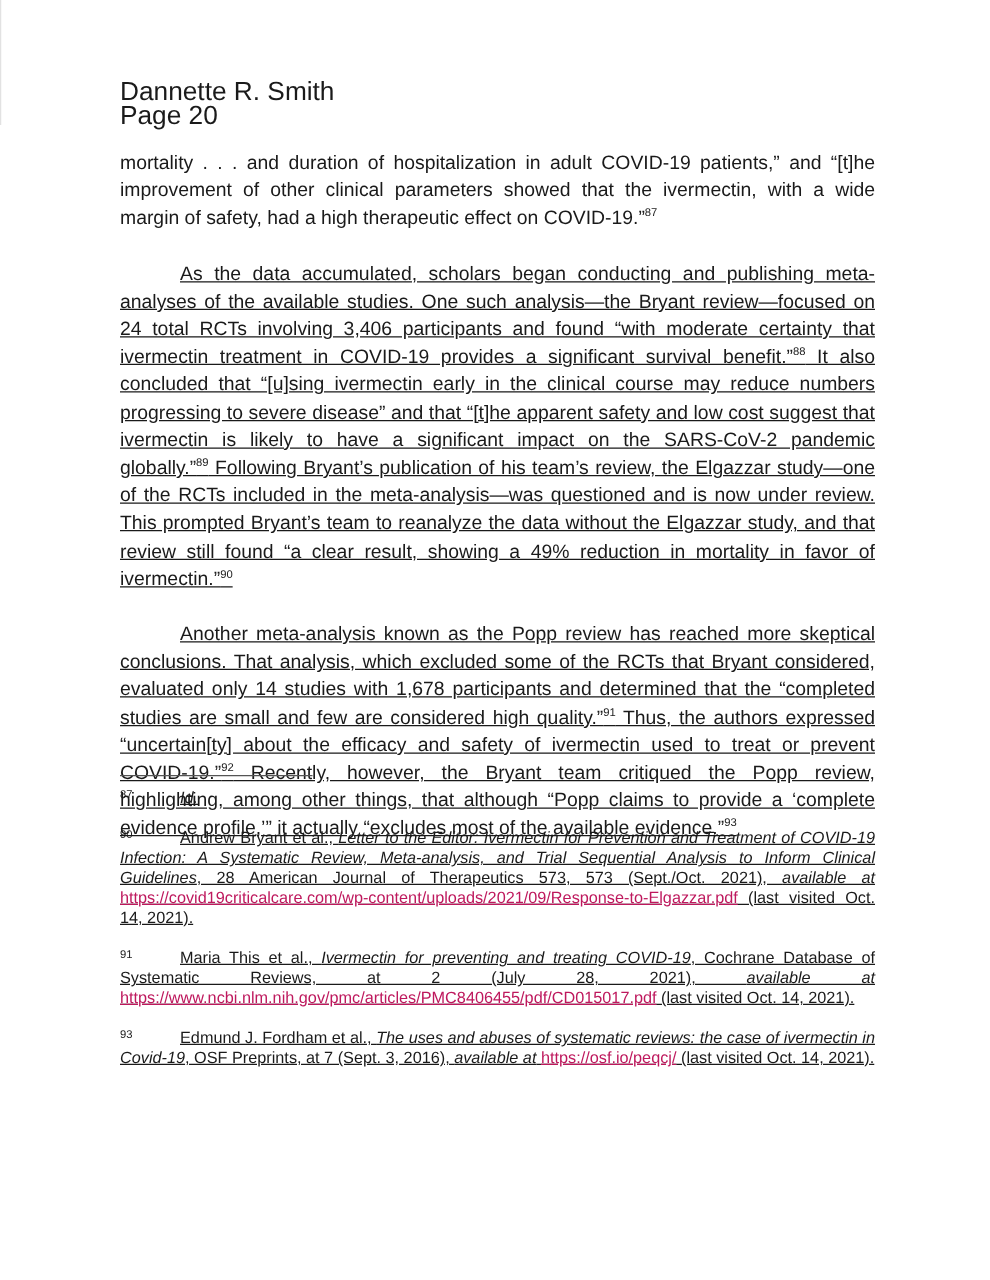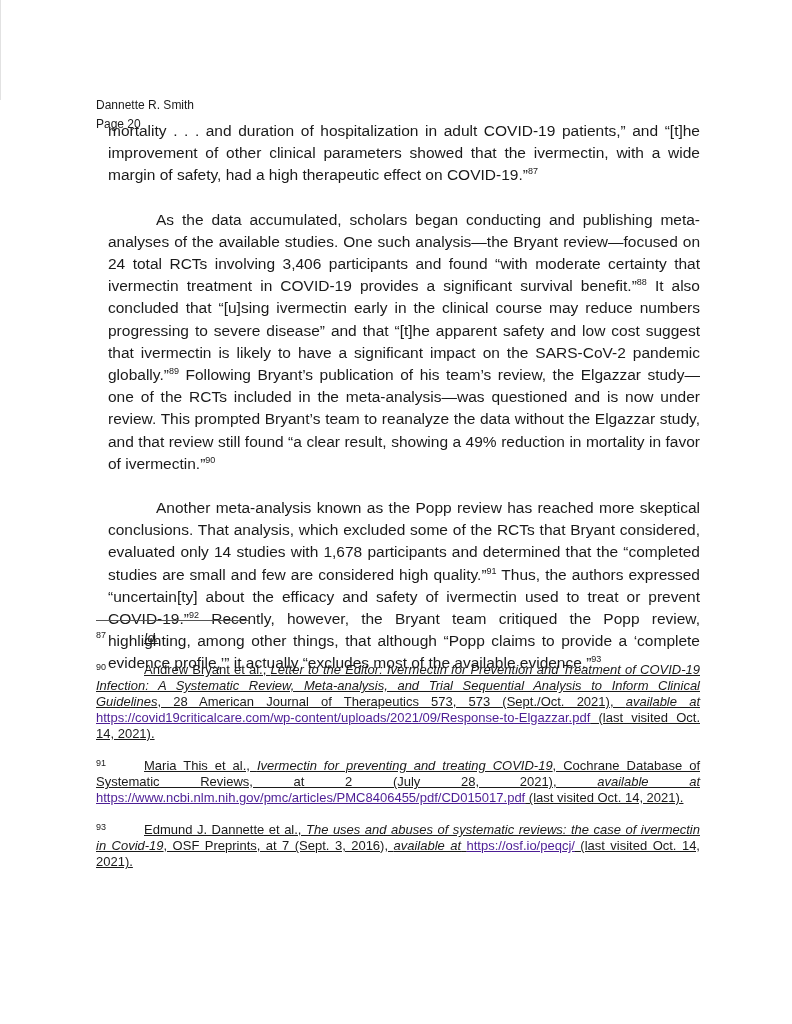--- a/index.html
+++ b/index.html
@@ -26,38 +26,38 @@
     .page {
       position: absolute;
       left: 96px;
       top: 0;
       width: 604px;
     }
     .header {
       position: absolute;
       top: 64px;
       left: 0;
-      font-size: 12px;
+      font-size: 21px;
       line-height: 19px;
-      margin-top: 32px;
     }
     .body-text {
       position: absolute;
       top: 120px;
       left: 0;
       width: 604px;
       font-size: 15.5px;
       line-height: 22.2px;
       text-align: justify;
     }
     .body-text p {
-      margin: 0 0 22px 12px;
+      margin: 0 0 22px 0;
     }
     .body-text p.indent {
       text-indent: 48px;
+      text-decoration: underline;
     }
     sup {
       font-size: 9px;
       line-height: 0;
       vertical-align: 6px;
     }
     .fn-rule {
       position: absolute;
       top: 620px;
       left: 0;
@@ -85,21 +85,21 @@
       font-size: 9px;
       vertical-align: 4px;
       line-height: 0;
       text-indent: 0;
     }
     .fn.short .fn-num {
       width: 48px;
     }
     i { font-style: italic; }
     a.link {
-      color: #4c1d95;
+      color: #be185d;
       text-decoration: underline;
     }
   </style>
 </head>
 <body>
 
 <div class="left-edge"></div>
 
 <div class="page">
 
@@ -130,17 +130,17 @@
     <div class="fn">
       <span class="fn-num">90</span><span>Andrew Bryant et al., </span><i>Letter to the Editor: Ivermectin for Prevention and Treatment of COVID-19 Infection: A Systematic Review, Meta-analysis, and Trial Sequential Analysis to Inform Clinical Guidelines</i><span>, 28 American Journal of Therapeutics 573, 573 (Sept./Oct. 2021), </span><i>available at</i> <a class="link">https://covid19criticalcare.com/wp-content/uploads/2021/09/Response-to-Elgazzar.pdf</a><span> (last visited Oct. 14, 2021).</span>
     </div>
 
     <div class="fn">
       <span class="fn-num">91</span><span>Maria This et al., </span><i>Ivermectin for preventing and treating COVID-19</i><span>, Cochrane Database of Systematic Reviews, at 2 (July 28, 2021), </span><i>available at</i> <a class="link">https://www.ncbi.nlm.nih.gov/pmc/articles/PMC8406455/pdf/CD015017.pdf</a><span> (last visited Oct. 14, 2021).</span>
     </div>
 
 
     <div class="fn">
-      <span class="fn-num">93</span><span>Edmund J. Dannette et al., </span><i>The uses and abuses of systematic reviews: the case of ivermectin in Covid-19</i><span>, OSF Preprints, at 7 (Sept. 3, 2016), </span><i>available at</i> <a class="link">https://osf.io/peqcj/</a><span> (last visited Oct. 14, 2021).</span>
+      <span class="fn-num">93</span><span>Edmund J. Fordham et al., </span><i>The uses and abuses of systematic reviews: the case of ivermectin in Covid-19</i><span>, OSF Preprints, at 7 (Sept. 3, 2016), </span><i>available at</i> <a class="link">https://osf.io/peqcj/</a><span> (last visited Oct. 14, 2021).</span>
     </div>
 
   </div>
 </div>
 
 </body></html>

